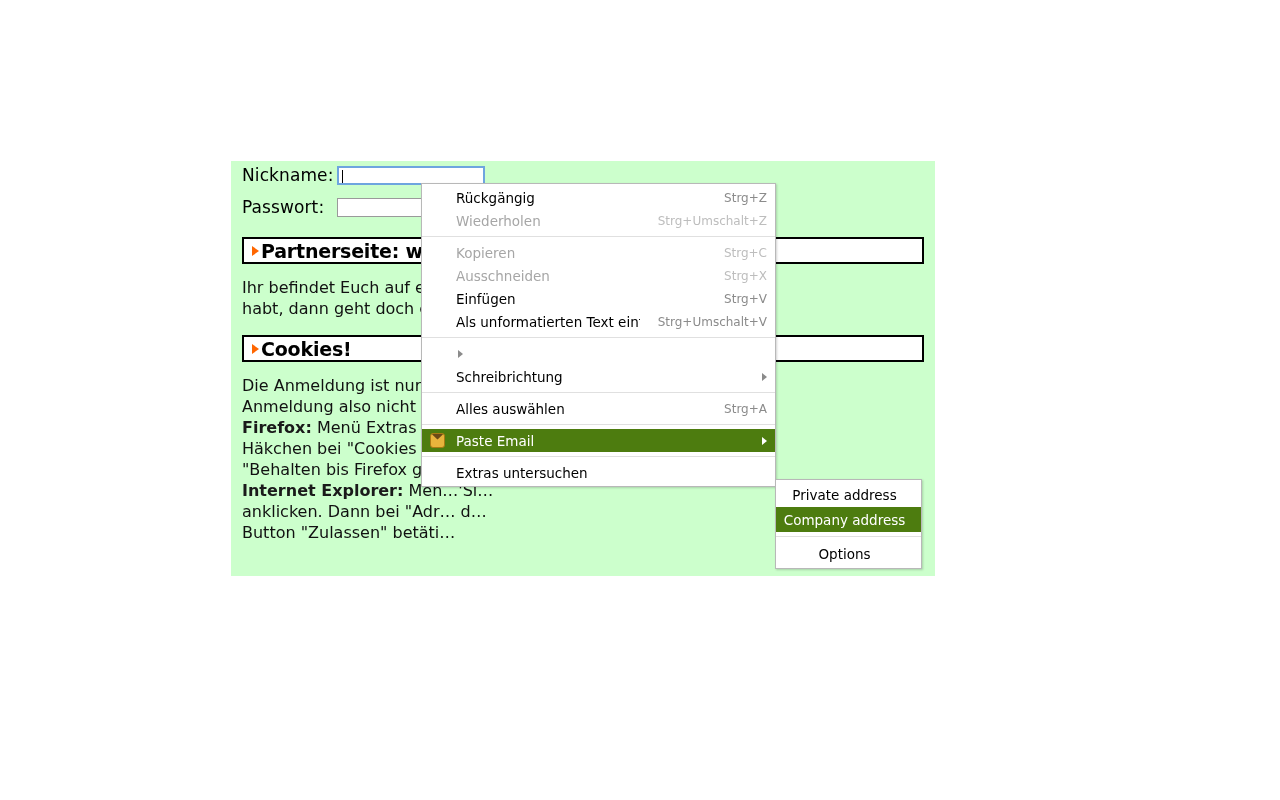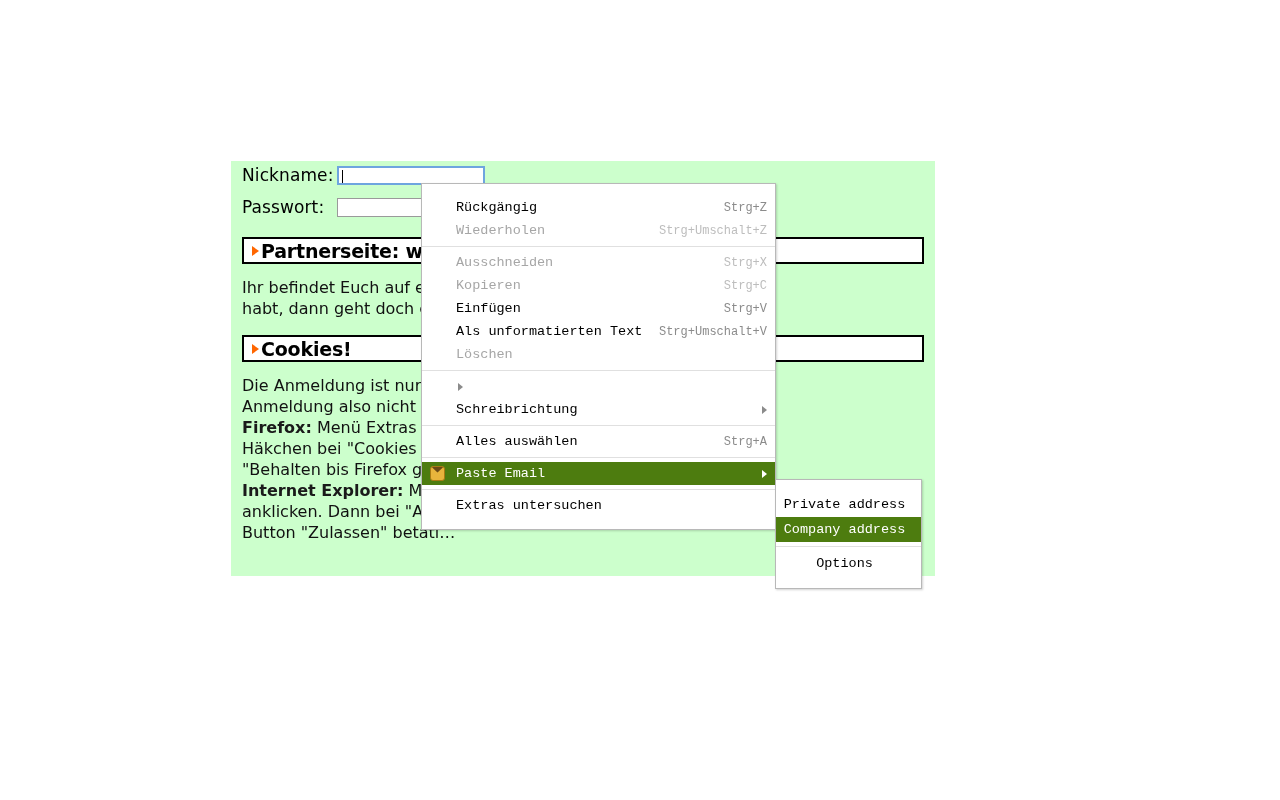--- a/index.html
+++ b/index.html
@@ -101,24 +101,23 @@
   }
   .para .lead { font-weight: bold; color: #1a1a1a; }
 
   
   .ctx-menu {
     position: absolute;
     background: #ffffff;
     border: 1px solid #b8b8b8;
     box-sizing: border-box;
     box-shadow: 1px 1px 2px rgba(0,0,0,0.18);
-    padding: 12px 0;
+    padding: 2px 0;
     font-size: 13.5px;
     color: #000000;
-    font-family: Liberation Mono, monospace;
   }
   #main-menu {
     left: 421px;
     top: 183px;
     width: 355px;
   }
   #sub-menu {
     left: 775px;
     top: 479px;
     width: 147px;
@@ -280,41 +279,37 @@
       <span class="mi-accel">Strg+Z</span>
     </div>
     <div class="menu-item disabled">
       <span class="mi-spacer"></span>
       <span class="mi-label">Wiederholen</span>
       <span class="mi-accel">Strg+Umschalt+Z</span>
     </div>
     <div class="menu-sep"></div>
     <div class="menu-item disabled">
       <span class="mi-spacer"></span>
+      <span class="mi-label">Kopieren</span>
+      <span class="mi-accel">Strg+C</span>
+    </div>
+    <div class="menu-item disabled">
+      <span class="mi-spacer"></span>
       <span class="mi-label">Ausschneiden</span>
       <span class="mi-accel">Strg+X</span>
     </div>
-    <div class="menu-item disabled">
-      <span class="mi-spacer"></span>
-      <span class="mi-label">Kopieren</span>
-      <span class="mi-accel">Strg+C</span>
-    </div>
     <div class="menu-item">
       <span class="mi-spacer"></span>
       <span class="mi-label">Einfügen</span>
       <span class="mi-accel">Strg+V</span>
     </div>
     <div class="menu-item">
       <span class="mi-spacer"></span>
       <span class="mi-label">Als unformatierten Text einfügen</span>
       <span class="mi-accel">Strg+Umschalt+V</span>
-    </div>
-    <div class="menu-item disabled">
-      <span class="mi-spacer"></span>
-      <span class="mi-label">Löschen</span>
     </div>
     <div class="menu-sep"></div>
     <div class="menu-item">
       <span class="mi-spacer"></span>
       <span class="mi-arrow"></span>
     </div>
     <div class="menu-item">
       <span class="mi-spacer"></span>
       <span class="mi-label">Schreibrichtung</span>
       <span class="mi-arrow"></span>

